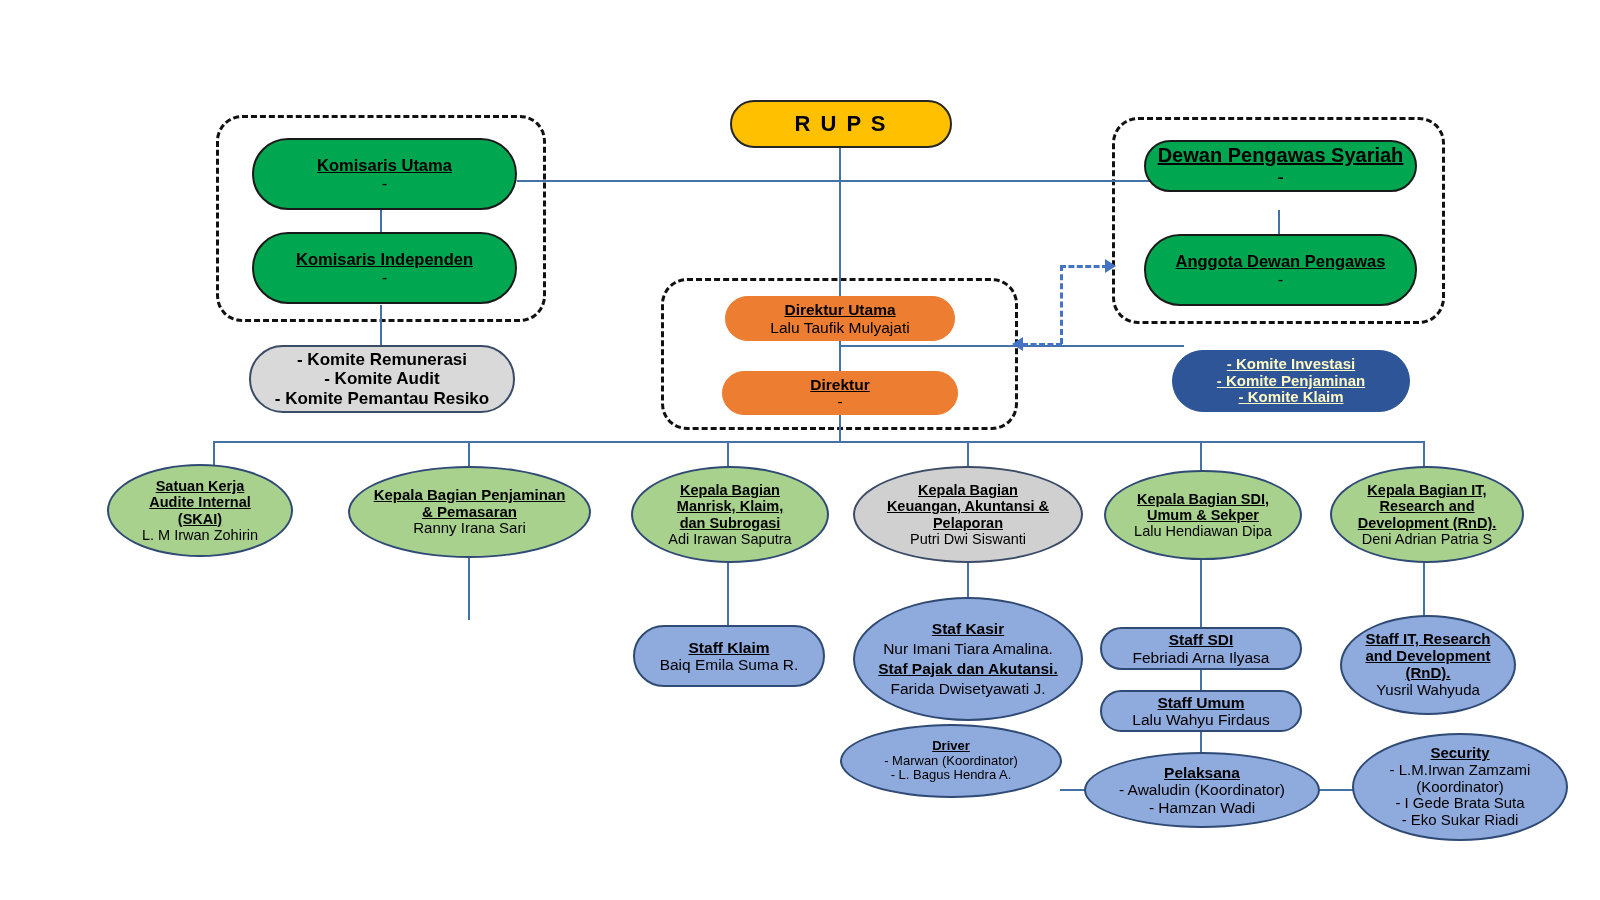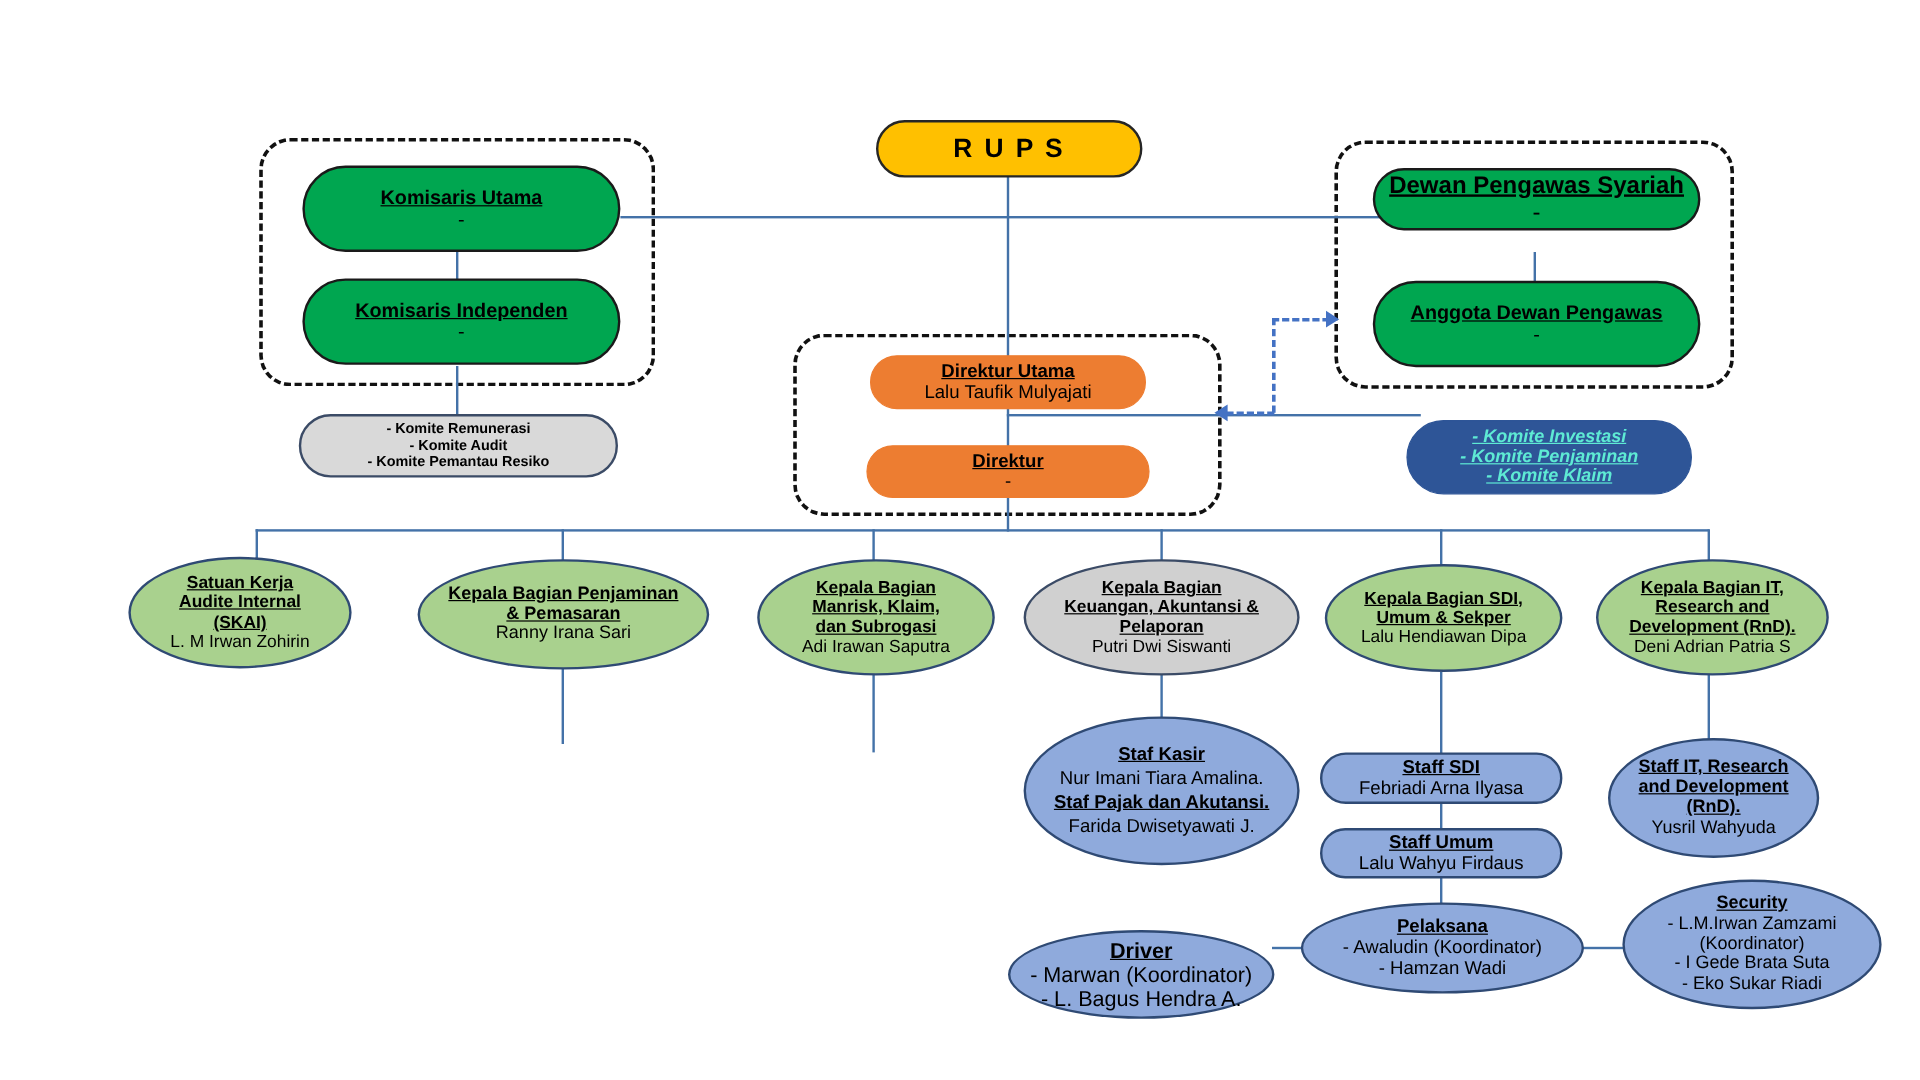--- a/index.html
+++ b/index.html
@@ -14,21 +14,21 @@
   .sub{display:block;}
 
   
   .rounded{border-radius:999px;justify-content:center;}
   .ellipse{border-radius:50%;}
 
   .yellow{background:#FFC000;border:2.5px solid #262626;color:#000;}
   .green {background:#00A650;border:2.5px solid #1a1a1a;color:#000;}
   .orange{background:#ED7D31;border:1.5px solid #ED7D31;color:#000;}
   .gray  {background:#D9D9D9;border:2px solid #3B4B66;color:#000;}
-  .navy  {background:#2E5597;border:1.5px solid #2E5597;color:#5eead4;font-style:italic;}
+  .navy  {background:#2E5597;border:1.5px solid #2E5597;color:#fef9c3;}
   .lgreen{background:#A9D18E;border:2px solid #2F4A74;color:#000;}
   .lgray {background:#D0D0D0;border:2px solid #3B4B66;color:#000;}
   .lblue {background:#8FAADC;border:2px solid #2F4A74;color:#000;}
 
   
   .group{position:absolute;box-sizing:border-box;border:3px dashed #111;border-radius:26px;z-index:1;}
 
   
   .ln{position:absolute;background:#4472A8;z-index:2;}
   .lnh{height:2px;}
@@ -134,21 +134,21 @@
     </div>
   </div>
 
   <div class="node rounded orange" style="left:722px;top:371px;width:236px;height:44px;font-size:15.5px;">
     <div class="inner">
       <span class="ttl">Direktur</span>
       <span class="sub">-</span>
     </div>
   </div>
 
-  <div class="node rounded gray" style="left:249px;top:345px;width:266px;height:53px;font-size:12px;font-weight:bold;">
+  <div class="node rounded gray" style="left:249px;top:345px;width:266px;height:68px;font-size:17px;font-weight:bold;">
     <div class="inner">
       <span style="display:block;">- Komite Remunerasi</span>
       <span style="display:block;">- Komite Audit</span>
       <span style="display:block;">- Komite Pemantau Resiko</span>
     </div>
   </div>
 
   <div class="node rounded navy" style="left:1172px;top:350px;width:238px;height:62px;font-size:15px;font-weight:bold;">
     <div class="inner">
       <span style="display:block;text-decoration:underline;">- Komite Investasi</span>
@@ -203,20 +203,26 @@
   <div class="node ellipse lgreen" style="left:1330px;top:466px;width:194px;height:97px;font-size:14.5px;">
     <div class="inner">
       <span class="ttl">Kepala Bagian IT,</span>
       <span class="ttl">Research and</span>
       <span class="ttl">Development (RnD).</span>
       <span class="sub">Deni Adrian Patria S</span>
     </div>
   </div>
 
 
+  <div class="node rounded lblue" style="left:633px;top:625px;width:192px;height:62px;font-size:15.5px;">
+    <div class="inner">
+      <span class="ttl">Staff Klaim</span>
+      <span class="sub">Baiq Emila Suma R.</span>
+    </div>
+  </div>
 
   <div class="node ellipse lblue" style="left:853px;top:597px;width:230px;height:124px;font-size:15.5px;line-height:1.3;">
     <div class="inner">
       <span class="ttl">Staf Kasir</span>
       <span class="sub">Nur Imani Tiara Amalina.</span>
       <span class="ttl">Staf Pajak dan Akutansi.</span>
       <span class="sub">Farida Dwisetyawati J.</span>
     </div>
   </div>
 
@@ -236,21 +242,21 @@
 
   <div class="node ellipse lblue" style="left:1340px;top:615px;width:176px;height:100px;font-size:15px;text-align:center;">
     <div class="inner">
       <span class="ttl">Staff IT, Research</span>
       <span class="ttl">and Development</span>
       <span class="ttl">(RnD).</span>
       <span class="sub">Yusril Wahyuda</span>
     </div>
   </div>
 
-  <div class="node ellipse lblue" style="left:840px;top:775px;width:222px;height:74px;font-size:18px;">
+  <div class="node ellipse lblue" style="left:840px;top:724px;width:222px;height:74px;font-size:13px;">
     <div class="inner">
       <span class="ttl">Driver</span>
       <span class="sub">- Marwan (Koordinator)</span>
       <span class="sub">- L. Bagus Hendra A.</span>
     </div>
   </div>
 
   <div class="node ellipse lblue" style="left:1084px;top:752px;width:236px;height:76px;font-size:15.5px;">
     <div class="inner">
       <span class="ttl">Pelaksana</span>

